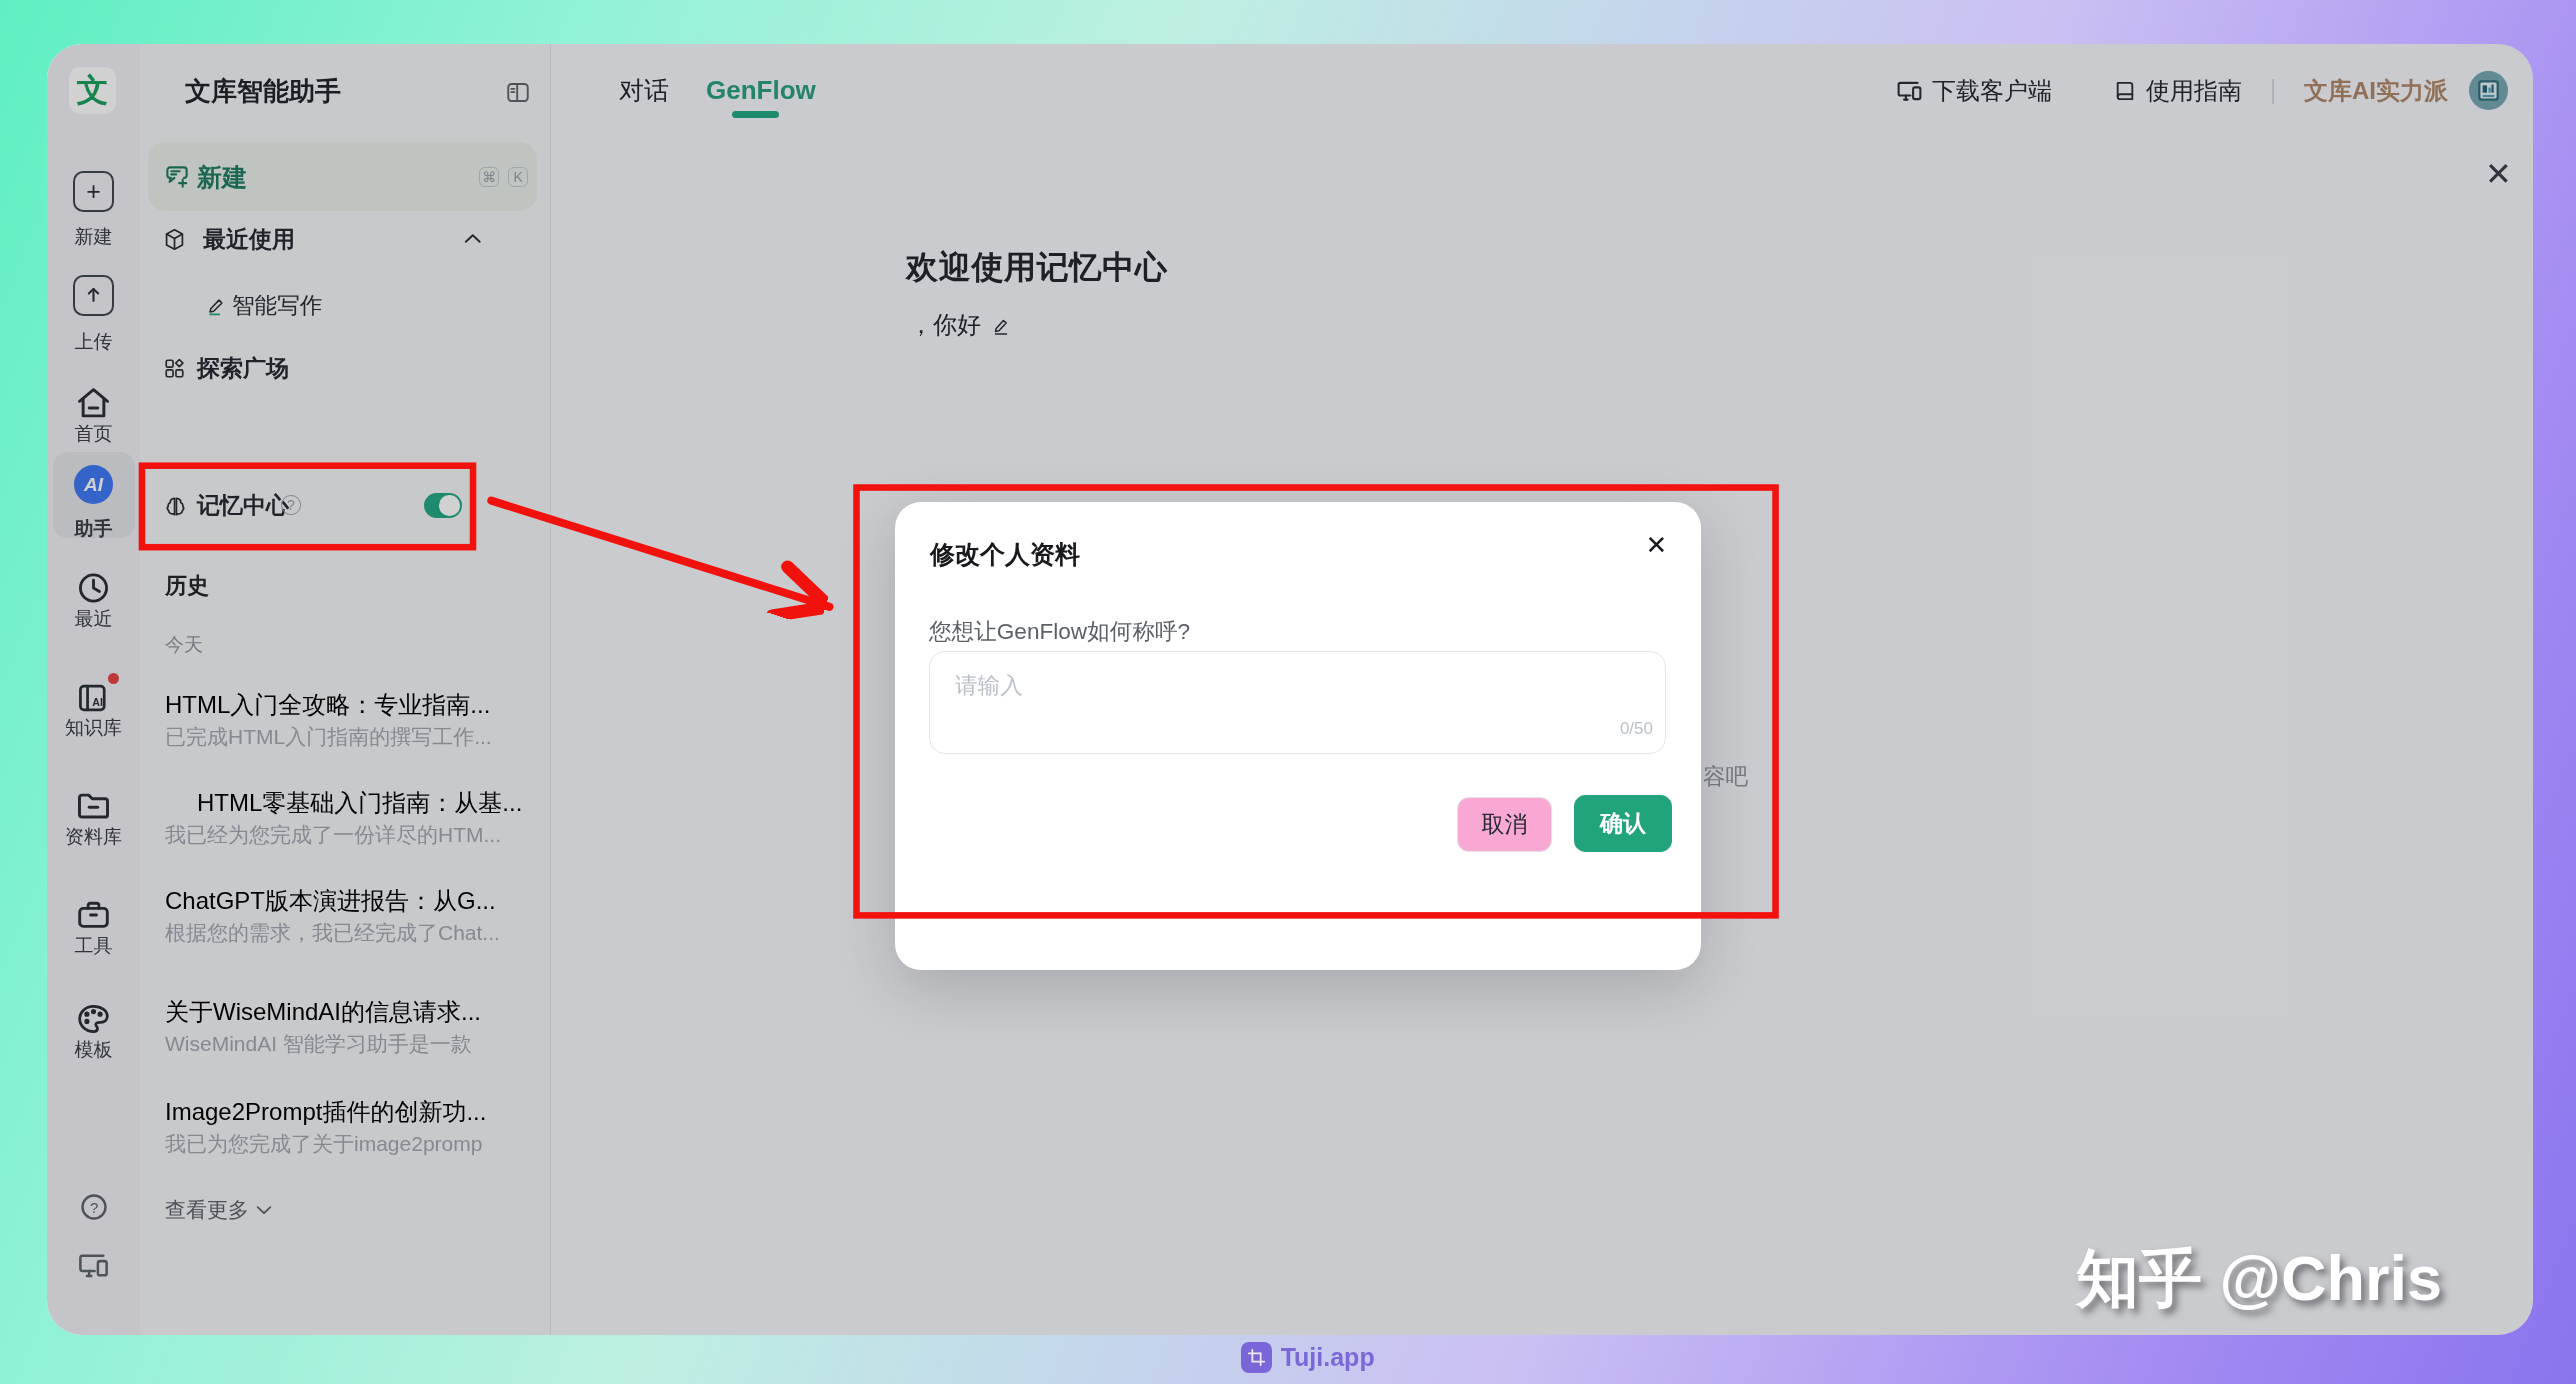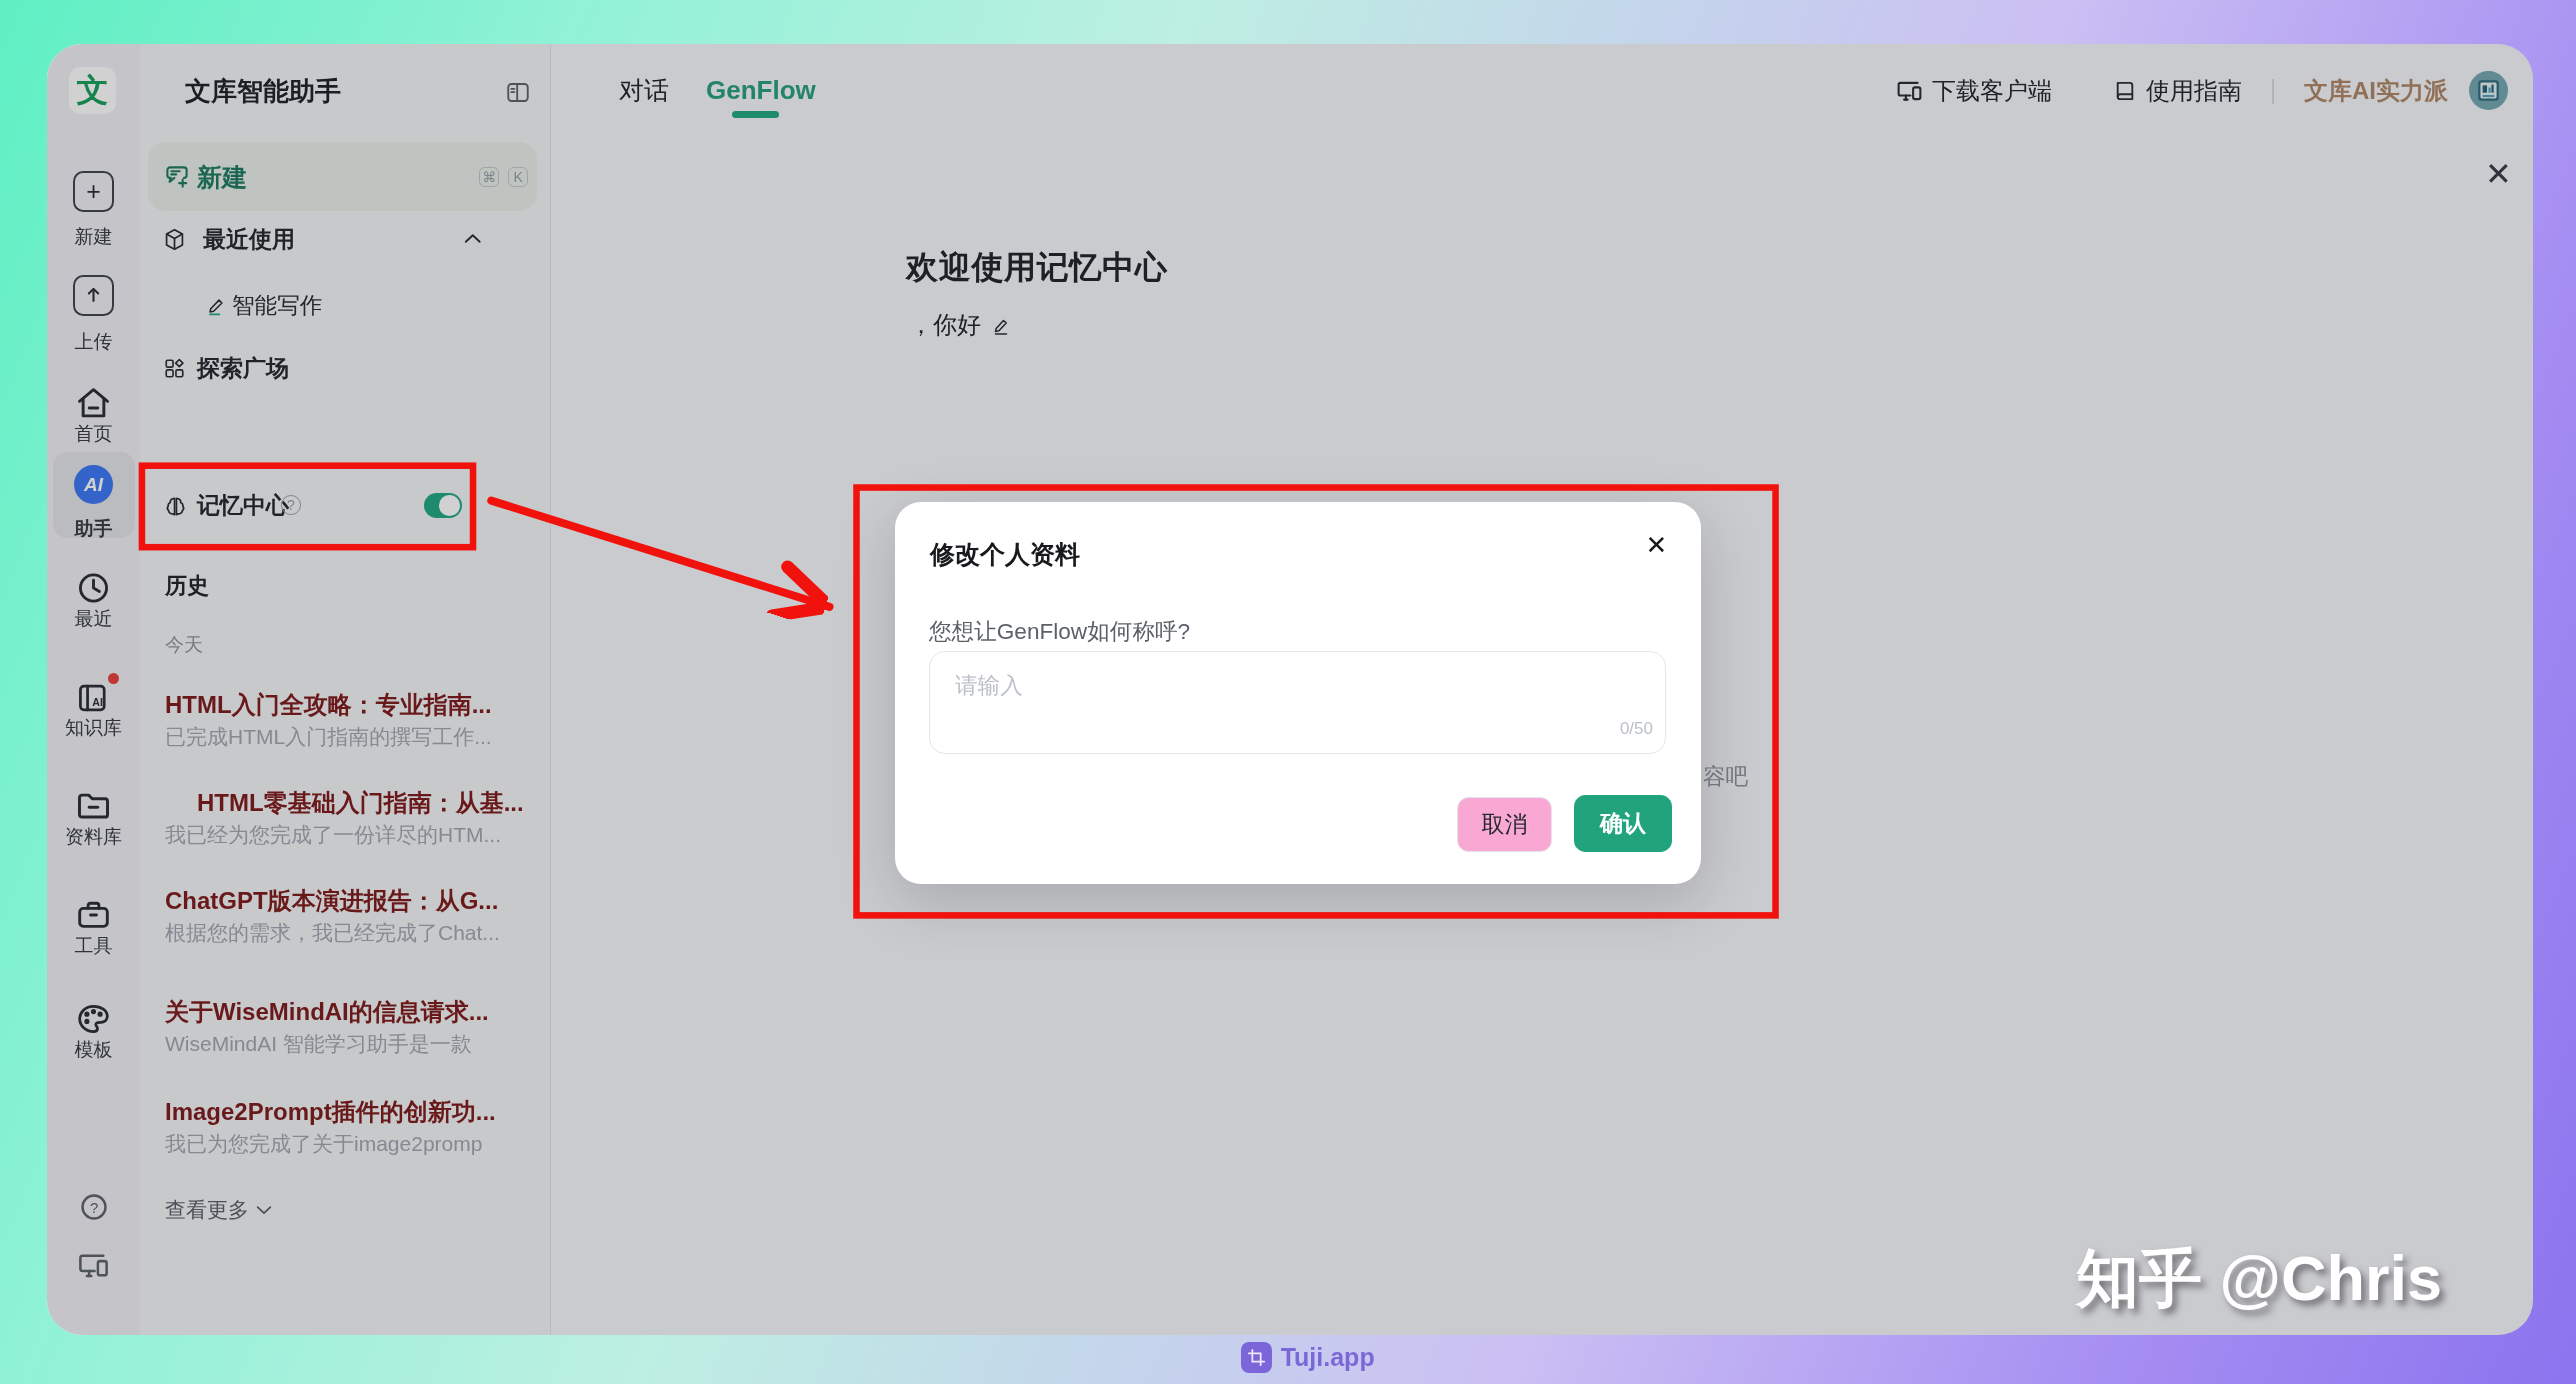--- a/index.html
+++ b/index.html
@@ -11,26 +11,26 @@
   
   #app{position:absolute;left:47px;top:44px;width:2486px;height:1291px;background:#F7F8FA;border-radius:35px;overflow:hidden;}
   .rail-bg{left:0;top:0;width:93px;height:1291px;background:#F0F1F4;}
   .side-bg{left:93px;top:0;width:411px;height:1291px;background:#F4F5F7;border-right:1.5px solid #E4E6EA;}
   .rail-label{left:0;width:93px;text-align:center;font-size:19px;color:#383D44;}
   .rail-box{left:26px;width:41px;height:41px;border:2.2px solid #41464E;border-radius:10.2px;display:flex;align-items:center;justify-content:center;font-size:25px;color:#2A2E34;}
   .icon{color:#2A2E34;}
   .dim-icon{color:#5E636B;}
   svg{display:block;}
   .srow-label{font-size:23px;font-weight:600;color:#262A30;}
-  .h-title{font-size:24px;font-weight:700;color:#7f1d1d;white-space:nowrap;overflow:hidden;width:371px;}
+  .h-title{font-size:24px;font-weight:400;color:#000000;white-space:nowrap;overflow:hidden;width:371px;}
   .h-sub{font-size:21px;color:#A2A7AF;white-space:nowrap;overflow:hidden;width:371px;}
   .badge-key{width:20.4px;height:20.4px;border:1.5px solid #C2C8CF;border-radius:5.8px;color:#99A0A9;font-size:14px;display:flex;align-items:center;justify-content:center;}
   #scrim{position:absolute;left:0;top:0;width:100%;height:100%;background:rgba(10,12,16,0.19);z-index:6;}
   
-  #modal{position:absolute;left:895px;top:502px;width:806px;height:382px;background:#FFFFFF;border-radius:26px;box-shadow:0 17.5px 58px rgba(20,24,31,0.18);z-index:10;}
+  #modal{position:absolute;left:895px;top:502px;width:806px;height:468px;background:#FFFFFF;border-radius:26px;box-shadow:0 17.5px 58px rgba(20,24,31,0.18);z-index:10;}
   #modal textarea{position:absolute;left:34px;top:149px;width:737px;height:103px;border:1.5px solid #E3E5E9;border-radius:16px;resize:none;padding:17.5px 25px;font-size:22.6px;color:#2A2E34;outline:none;background:#fff;}
   #modal textarea::placeholder{color:#BCC1C9;}
   .btn{position:absolute;border-radius:11.6px;font-size:23px;display:flex;align-items:center;justify-content:center;cursor:pointer;}
   
   #annot{position:absolute;left:0;top:0;z-index:30;pointer-events:none;}
   #watermark{position:absolute;left:2076px;top:1236px;z-index:25;font-size:63px;font-weight:700;color:#FFFFFF;text-shadow:4.4px 5.1px 7.3px rgba(40,40,45,0.55);white-space:nowrap;}
   #tuji{position:absolute;left:1241px;top:1339px;height:36px;display:flex;align-items:center;gap:8.7px;z-index:3;}
   #tuji .tico{width:31px;height:31px;border-radius:8px;background:#7A66D9;display:flex;align-items:center;justify-content:center;}
   #tuji .tlabel{font-size:25px;font-weight:600;color:#7A68D8;}
   .toggle{width:38px;height:25px;border-radius:12.4px;background:#23A884;position:relative;}

